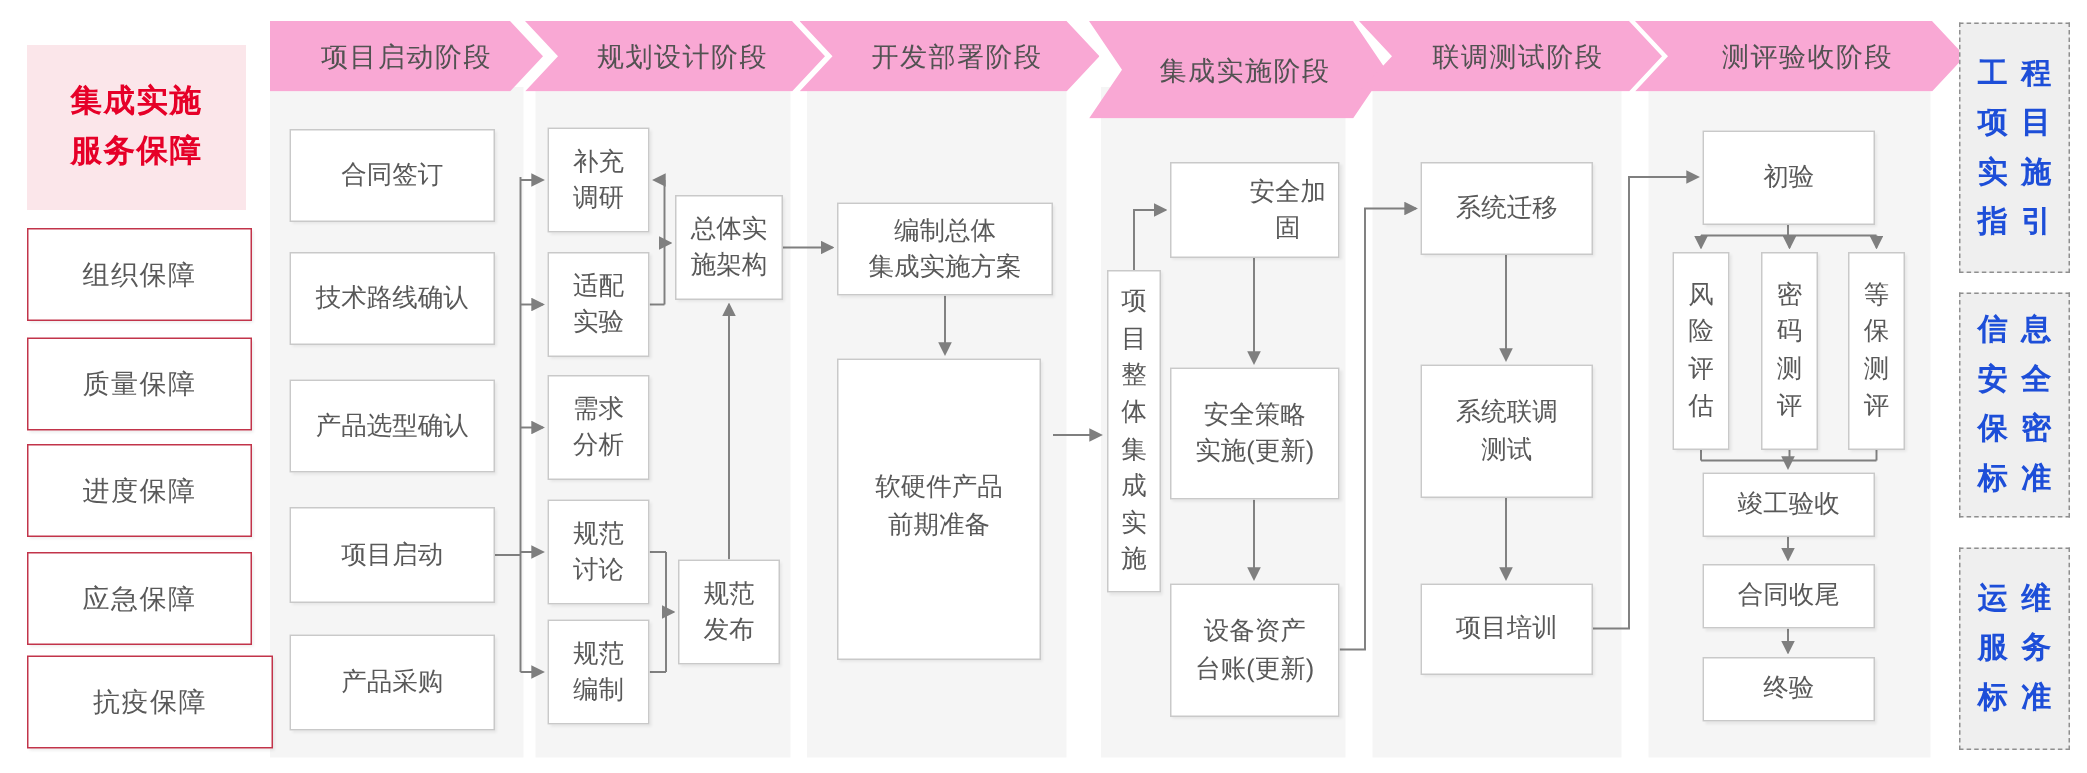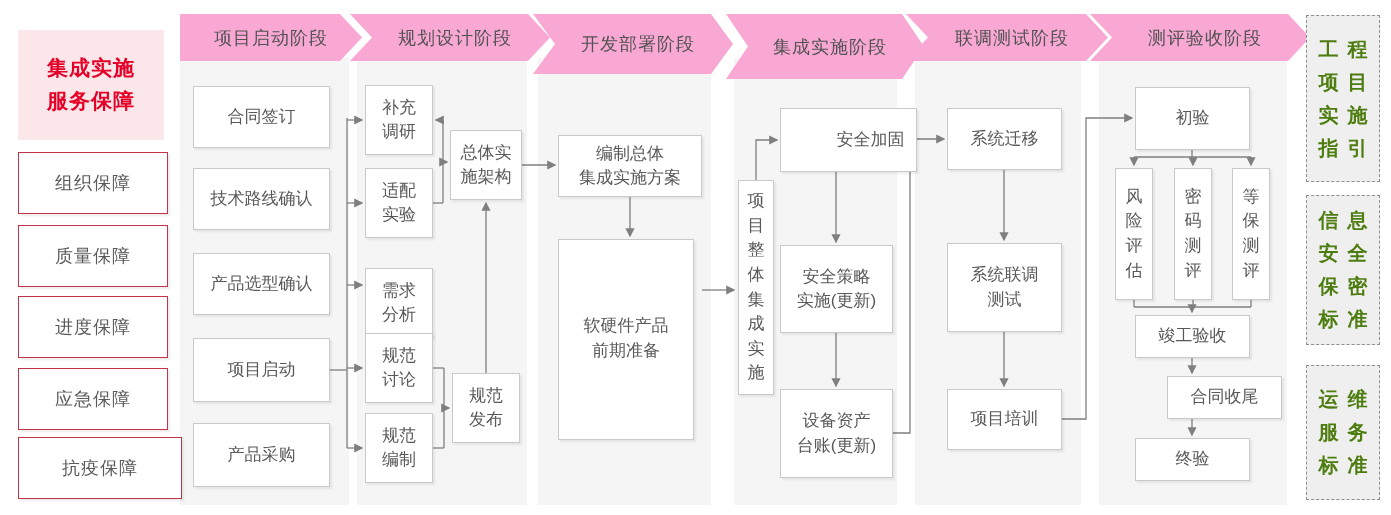--- a/index.html
+++ b/index.html
@@ -12,21 +12,21 @@
   .phase-header.notched{clip-path:polygon(0 0,calc(100% - 22px) 0,100% 50%,calc(100% - 22px) 100%,0 100%,22px 50%);
     padding-left:10px;}
   .fbox{position:absolute;background:#ffffff;border:1px solid #c9c9c9;box-shadow:1.5px 1.5px 2px rgba(0,0,0,0.07);
     display:flex;flex-direction:column;align-items:center;justify-content:center;
     font-size:17px;color:#595959;line-height:1.42;text-align:center;box-sizing:border-box;}
   .sb-title{position:absolute;background:#fbe6ea;display:flex;flex-direction:column;align-items:center;justify-content:center;
     color:#e60028;font-weight:bold;font-size:21px;line-height:1.55;letter-spacing:1px;}
   .sb-item{position:absolute;background:#fff;border:1.5px solid #c2344a;box-shadow:1.5px 1.5px 2px rgba(0,0,0,0.08);
     display:flex;align-items:center;justify-content:center;font-size:18px;color:#595959;box-sizing:border-box;letter-spacing:1px;}
   .dash-box{position:absolute;background:#efefef;border:1px dashed #8f8f8f;display:flex;flex-direction:column;
-    align-items:center;justify-content:center;font-size:20px;font-weight:bold;color:#4d7c0f;line-height:1.65;box-sizing:border-box;text-align:center;}
+    align-items:center;justify-content:center;font-size:20px;font-weight:bold;color:#1d4ed8;line-height:1.65;box-sizing:border-box;text-align:center;}
   .dash-box div{letter-spacing:0.45em;text-indent:0.45em;}
   #wires{position:absolute;left:0;top:0;width:1391px;height:515px;pointer-events:none;}
   .lay{position:absolute;left:0;top:0;}
 </style>
 </head>
 <body>
 
 <div id="canvas">
   <div id="strips" class="lay">
       <div class="strip" style="left: 180px; top: 58px; width: 169px; height: 447px;"></div>
@@ -109,61 +109,61 @@
       </div>
       <div class="phase-header notched" style="left: 350px; top: 14px; width: 190px; height: 47px;">规划设计阶段</div>
       <div class="fbox" style="left: 365px; top: 85px; width: 68px; height: 70px;">
         <div>补充</div>
         <div>调研</div>
       </div>
       <div class="fbox" style="left: 365px; top: 168px; width: 68px; height: 70px; text-align: right;">
         <div>适配</div>
         <div>实验</div>
       </div>
-      <div class="fbox" style="left: 365px; top: 268px; width: 68px; height: 70px;">
+      <div class="fbox" style="left: 365px; top: 250px; width: 68px; height: 70px;">
         <div>需求</div>
         <div>分析</div>
       </div>
       <div class="fbox" style="left: 365px; top: 333px; width: 68px; height: 70px;">
         <div>规范</div>
         <div>讨论</div>
       </div>
       <div class="fbox" style="left: 365px; top: 413px; width: 68px; height: 70px;">
         <div>规范</div>
         <div>编制</div>
       </div>
       <div class="fbox" style="left: 450px; top: 130px; width: 72px; height: 70px;">
         <div>总体实</div>
         <div>施架构</div>
       </div>
       <div class="fbox" style="left: 452px; top: 373px; width: 68px; height: 70px;">
         <div>规范</div>
         <div>发布</div>
       </div>
-      <div class="phase-header notched" style="left: 533px; top: 14px; width: 190px; height: 60px;">开发部署阶段</div>
+      <div class="phase-header notched" style="left: 533px; top: 14px; width: 190px; height: 47px;">开发部署阶段</div>
       <div class="fbox" style="left: 558px; top: 135px; width: 144px; height: 62px;">
         <div>编制总体</div>
         <div>集成实施方案</div>
       </div>
       <div class="fbox" style="left: 558px; top: 239px; width: 136px; height: 201px; font-family: Liberation Mono, monospace;">
         <div>软硬件产品</div>
         <div>前期准备</div>
       </div>
       <div class="phase-header notched" style="left: 726px; top: 14px; width: 188px; height: 65px;">集成实施阶段</div>
       <div class="fbox" style="left: 738px; top: 180px; width: 36px; height: 215px; line-height: 1.45;">
         <div>项</div>
         <div>目</div>
         <div>整</div>
         <div>体</div>
         <div>集</div>
         <div>成</div>
         <div>实</div>
         <div>施</div>
       </div>
-      <div class="fbox" style="left: 780px; top: 108px; width: 137px; height: 64px; padding-left: 44px;">
+      <div class="fbox" style="left: 780px; top: 108px; width: 113px; height: 64px; padding-left: 44px;">
         <div>安全加固</div>
       </div>
       <div class="fbox" style="left: 780px; top: 245px; width: 113px; height: 88px;">
         <div>安全策略</div>
         <div>实施(更新)</div>
       </div>
       <div class="fbox" style="left: 780px; top: 389px; width: 113px; height: 89px;">
         <div>设备资产</div>
         <div>台账(更新)</div>
       </div>
@@ -196,21 +196,21 @@
       </div>
       <div class="fbox" style="left: 1232px; top: 168px; width: 38px; height: 132px; line-height: 1.45;">
         <div>等</div>
         <div>保</div>
         <div>测</div>
         <div>评</div>
       </div>
       <div class="fbox" style="left: 1135px; top: 315px; width: 115px; height: 43px;">
         <div>竣工验收</div>
       </div>
-      <div class="fbox" style="left: 1135px; top: 376px; width: 115px; height: 43px; margin-left: 32px;">
+      <div class="fbox" style="left: 1135px; top: 376px; width: 115px; height: 43px;">
         <div>合同收尾</div>
       </div>
       <div class="fbox" style="left: 1135px; top: 438px; width: 115px; height: 43px;">
         <div>终验</div>
       </div>
       <div class="dash-box" style="left: 1306px; top: 15px; width: 74px; height: 167px;">
         <div>工程</div>
         <div>项目</div>
         <div>实施</div>
         <div>指引</div>

